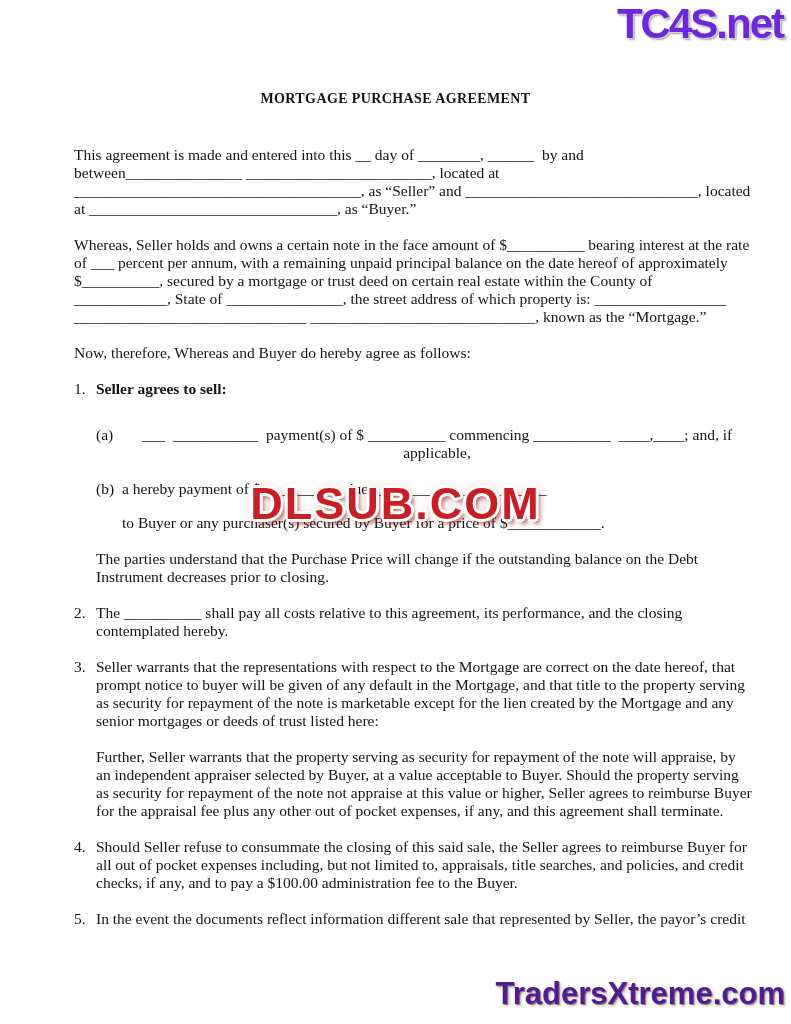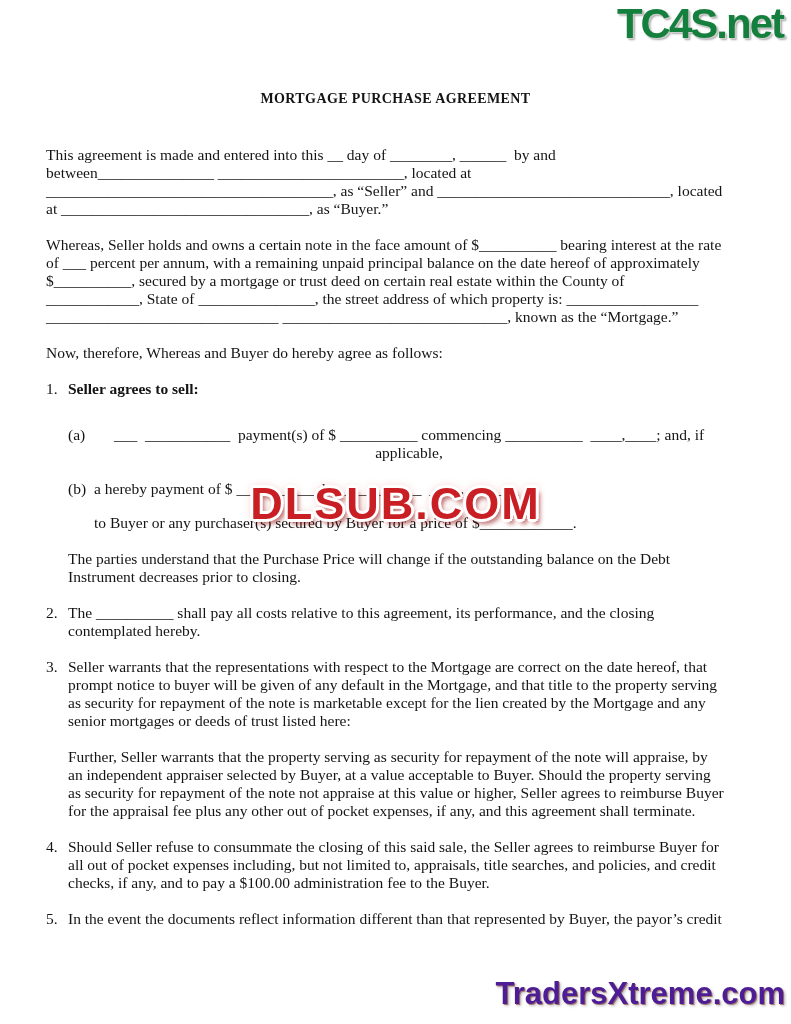--- a/index.html
+++ b/index.html
@@ -13,37 +13,37 @@
   }
   .page { position: absolute; inset: 0; }
 
   .logo-top {
     position: absolute;
     top: 0px; right: 8px;
     font-family: "Liberation Sans", sans-serif;
     font-weight: bold;
     font-size: 42px;
     letter-spacing: -2px;
-    color: #15803d;
+    color: #6d28d9;
     text-shadow: 1px 1px 0 #cfcfcf, 2px 2px 2px rgba(60,60,60,0.45);
   }
 
   .title {
     position: absolute;
     top: 91px; left: 0; right: 0;
     margin: 0;
     text-align: center;
     font-size: 14px;
     font-weight: bold;
     letter-spacing: 0.4px;
   }
 
   .content {
     position: absolute;
-    top: 146px; left: 46px;
+    top: 146px; left: 74px;
     width: 678px;
     font-size: 15.5px;
     line-height: 18px;
   }
 
   .para {
     margin: 0 0 18px 0;
     white-space: pre-wrap;
   }
   .heading { font-weight: bold; margin-bottom: 28px; }
@@ -144,21 +144,21 @@
     <div class="item">
       <span class="num">4.</span>
       <div class="body">
         <p class="para">Should Seller refuse to consummate the closing of this said sale, the Seller agrees to reimburse Buyer for all out of pocket expenses including, but not limited to, appraisals, title searches, and policies, and credit checks, if any, and to pay a $100.00 administration fee to the Buyer.</p>
       </div>
     </div>
 
     <div class="item">
       <span class="num">5.</span>
       <div class="body">
-        <p class="para">In the event the documents reflect information different than that represented by Buyer, the payor’s credit</p>
+        <p class="para">In the event the documents reflect information different sale that represented by Seller, the payor’s credit</p>
       </div>
     </div>
 
   </div>
 
   <div class="watermark-center">DLSUB.COM</div>
 
   <div class="watermark-bottom">TradersXtreme.com</div>
 
 </div>

